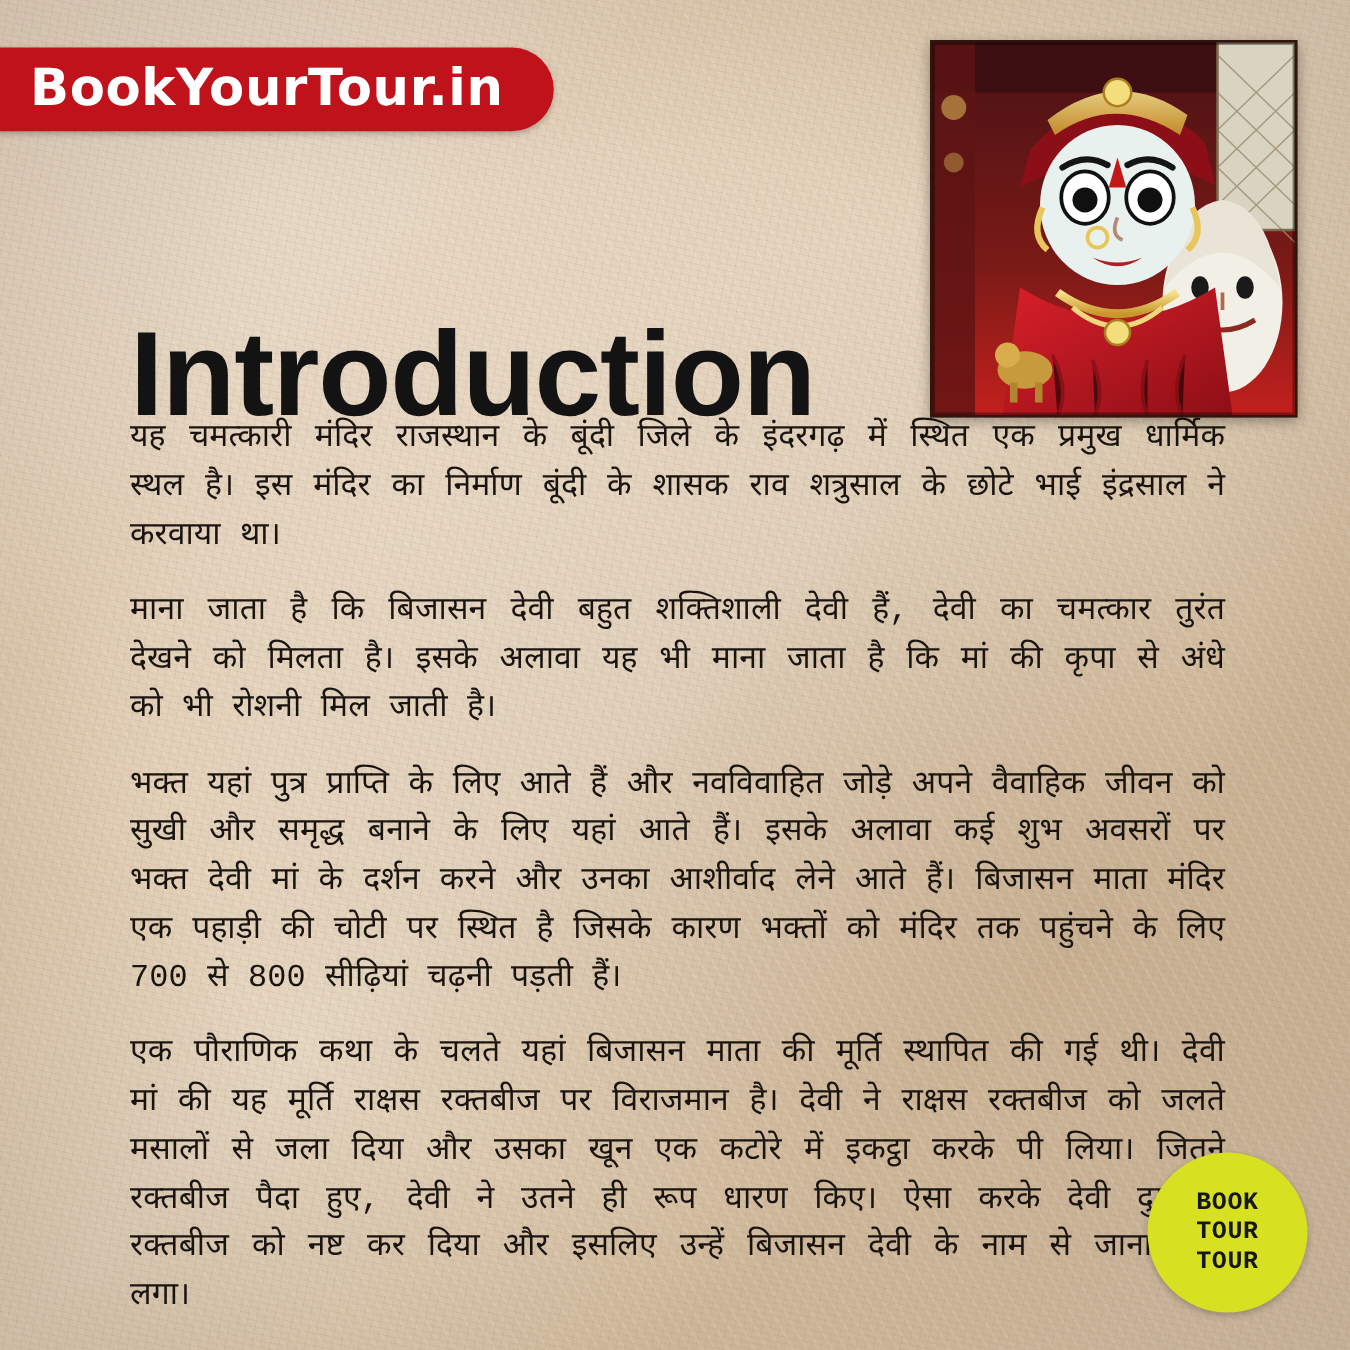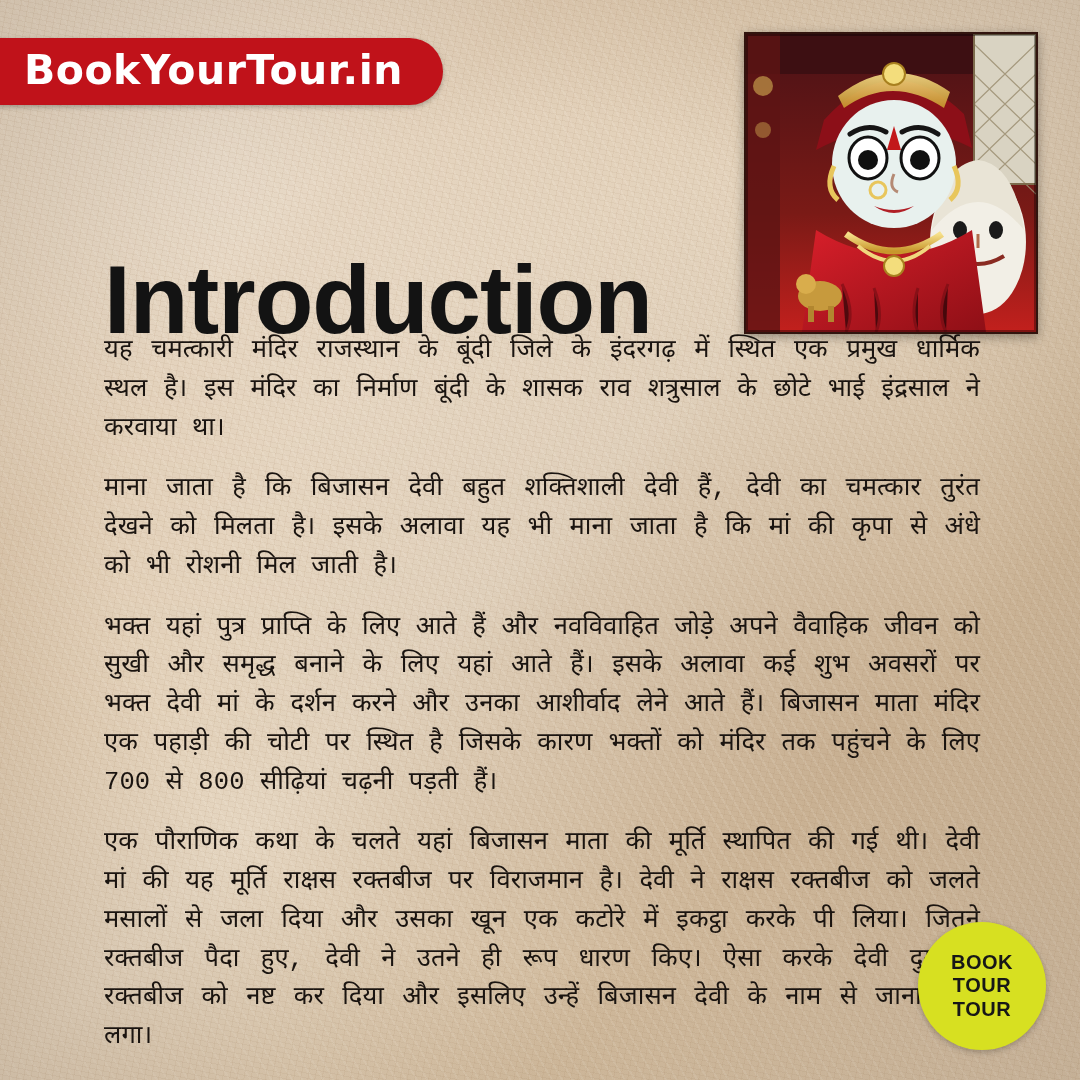--- a/index.html
+++ b/index.html
@@ -122,21 +122,21 @@
     border-radius: 50%;
     background: #d7e021;
     display: flex;
     flex-direction: column;
     align-items: center;
     justify-content: center;
     box-shadow: 0 2px 6px rgba(0,0,0,0.25);
     z-index: 7;
   }
   .round-logo span {
-    font-family: Liberation Sans, sans-serif;
+    font-family: Liberation Mono, monospace;
     font-weight: bold;
     font-size: 20px;
     color: #171717;
     line-height: 1.18;
     letter-spacing: 0.5px;
   }
 </style>
 </head>
 <body>
 

